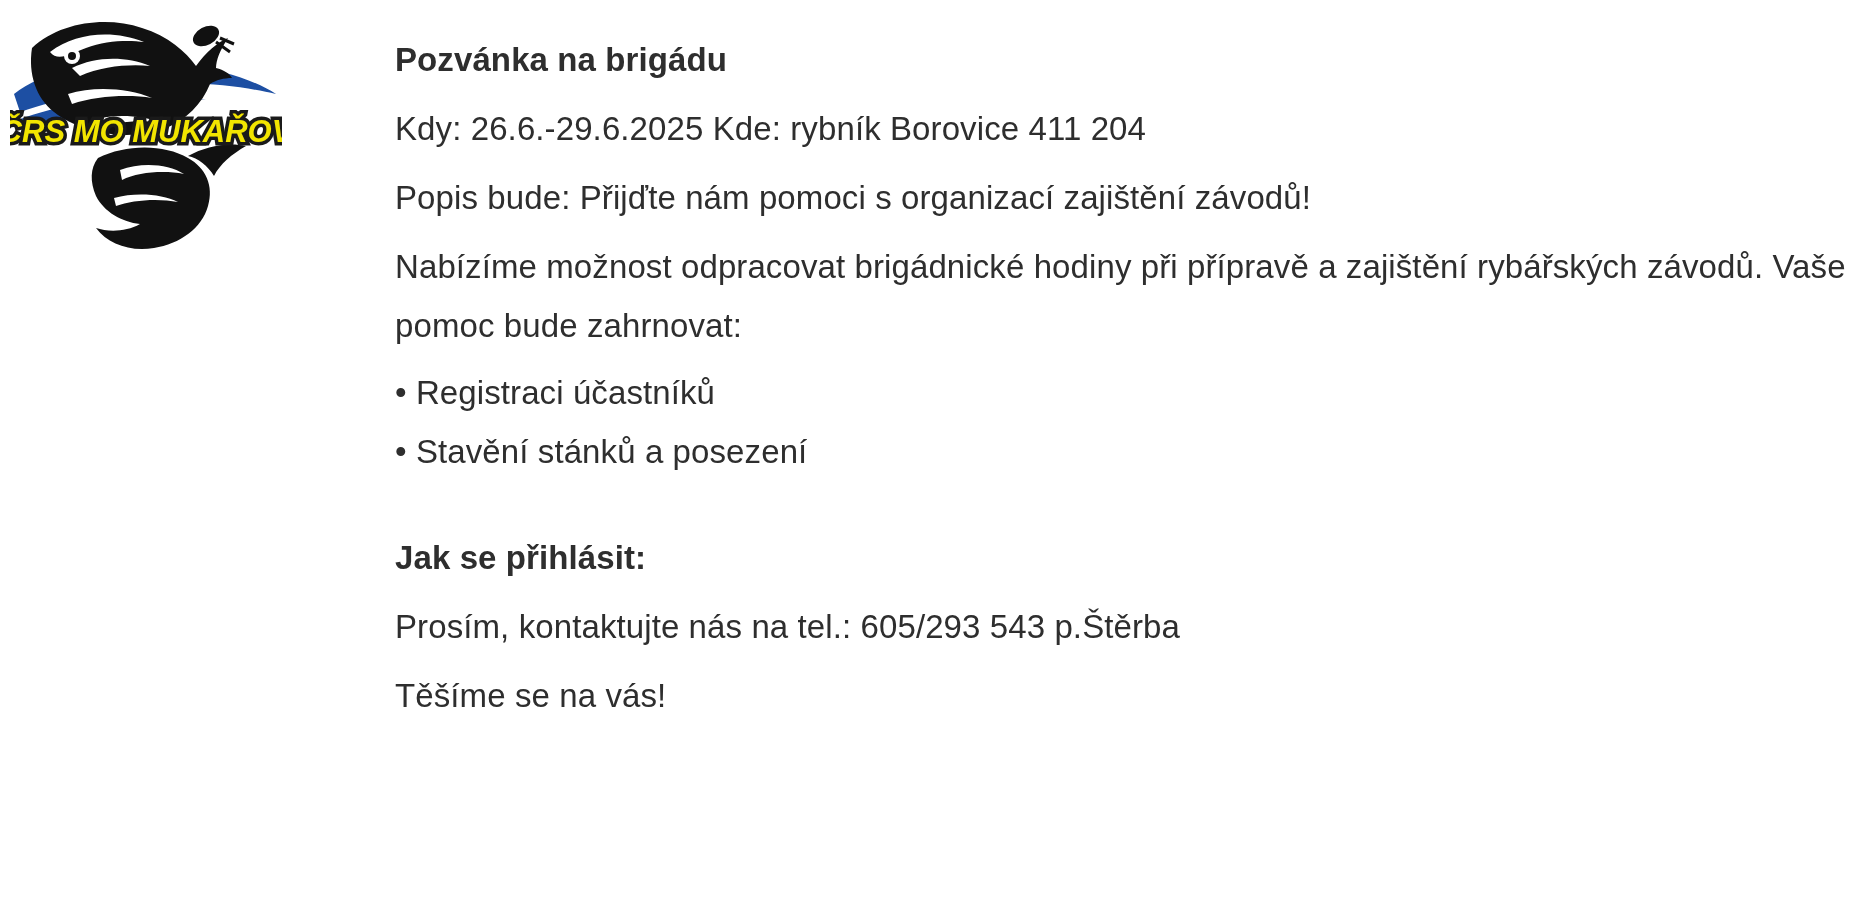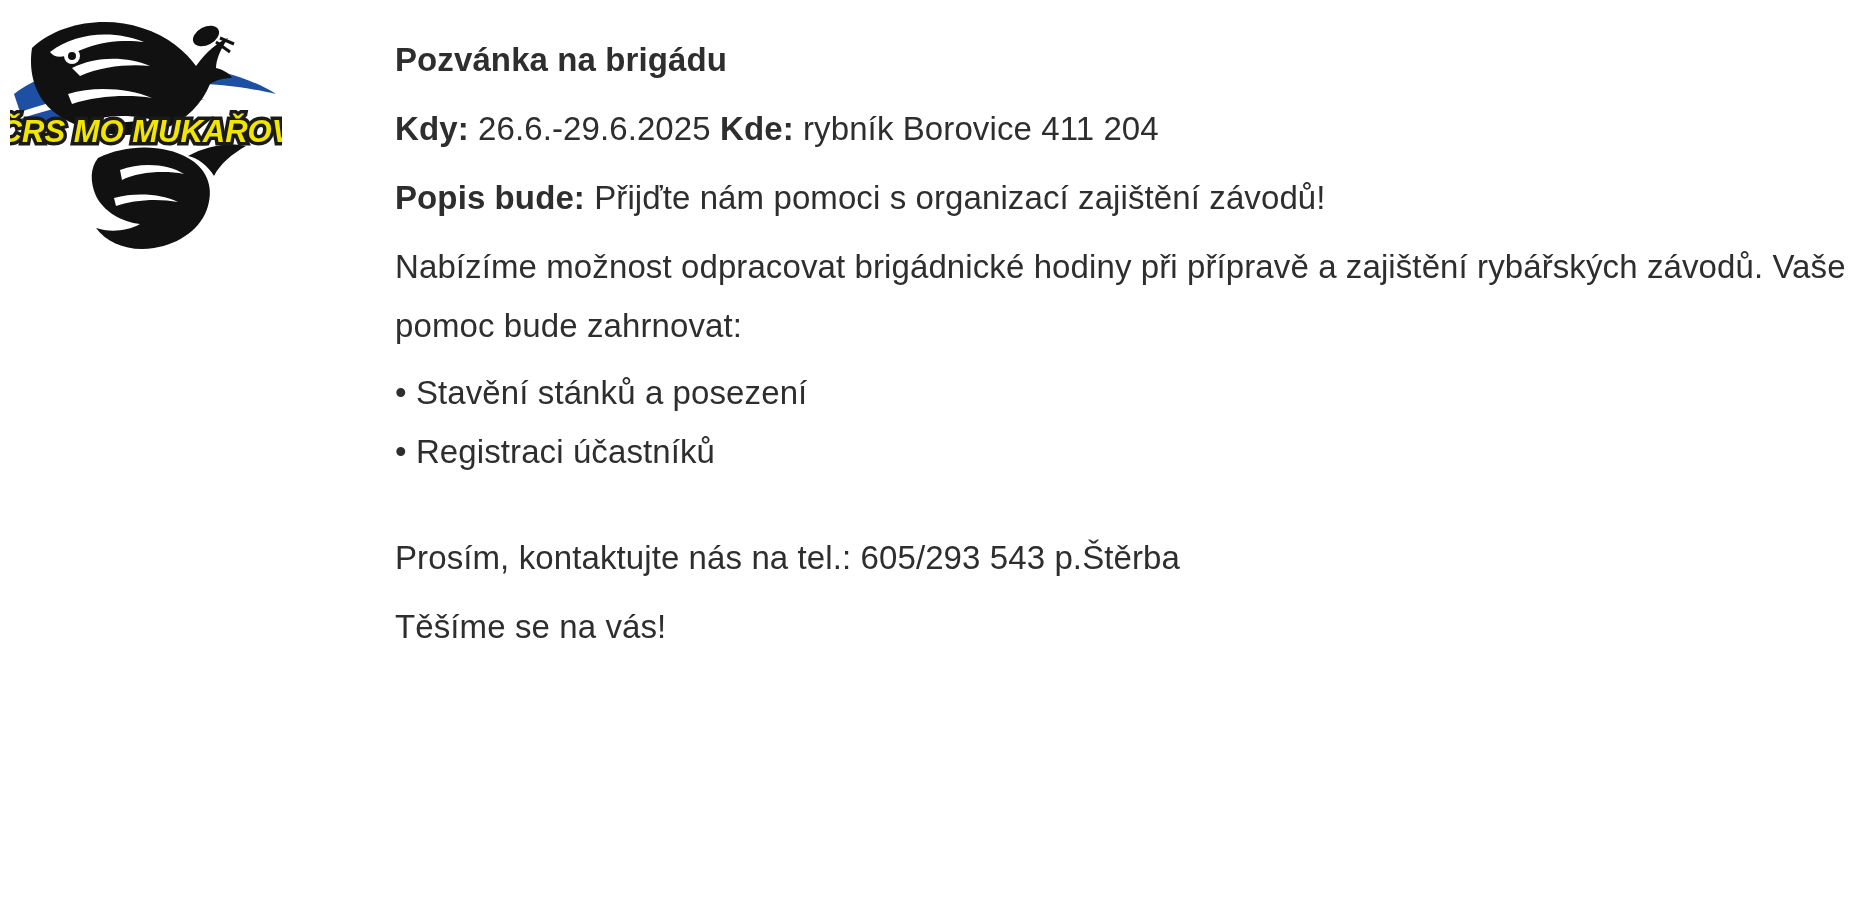--- a/index.html
+++ b/index.html
@@ -51,21 +51,21 @@
     color: #2e2e2e;
     letter-spacing: 0.1px;
   }
   .title {
     font-weight: bold;
     font-size: 33px;
     line-height: 56px;
     margin-bottom: 10px !important;
   }
   .lbl {
-    font-weight: bold;
+    font-weight: normal;
     text-align: right;
   }
   .line-when {
     margin-bottom: 10px !important;
   }
   .line-desc {
     margin-bottom: 10px !important;
   }
   .para {
     margin-bottom: 8px !important;
@@ -140,25 +140,26 @@
     </p>
 
     <p class="line-desc">
       <span class="lbl">Popis bude:</span>
       <span>Přijďte nám pomoci s organizací zajištění závodů!</span>
     </p>
 
     <p class="para">Nabízíme možnost odpracovat brigádnické hodiny při přípravě a zajištění rybářských závodů. Vaše pomoc bude zahrnovat:</p>
 
     <div class="bullets">
+      <p class="bullet">• Registraci účastníků</p>
       <p class="bullet">• Stavění stánků a posezení</p>
-      <p class="bullet">• Registraci účastníků</p>
     </div>
 
     <div class="spacer"></div>
 
+    <p class="subtitle">Jak se přihlásit:</p>
 
     <p class="contact">Prosím, kontaktujte nás na tel.: 605/293 543 p.Štěrba</p>
 
     <p>Těšíme se na vás!</p>
 
   </div>
 </div>
 
 </body></html>

